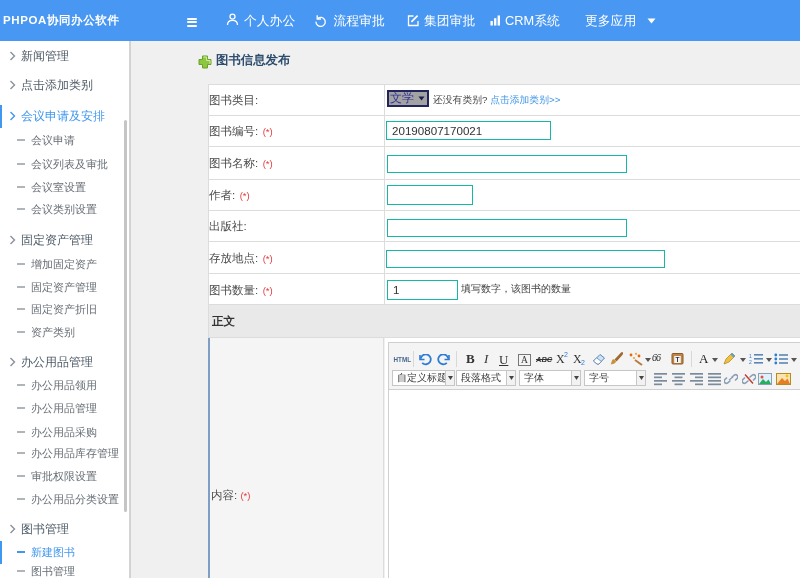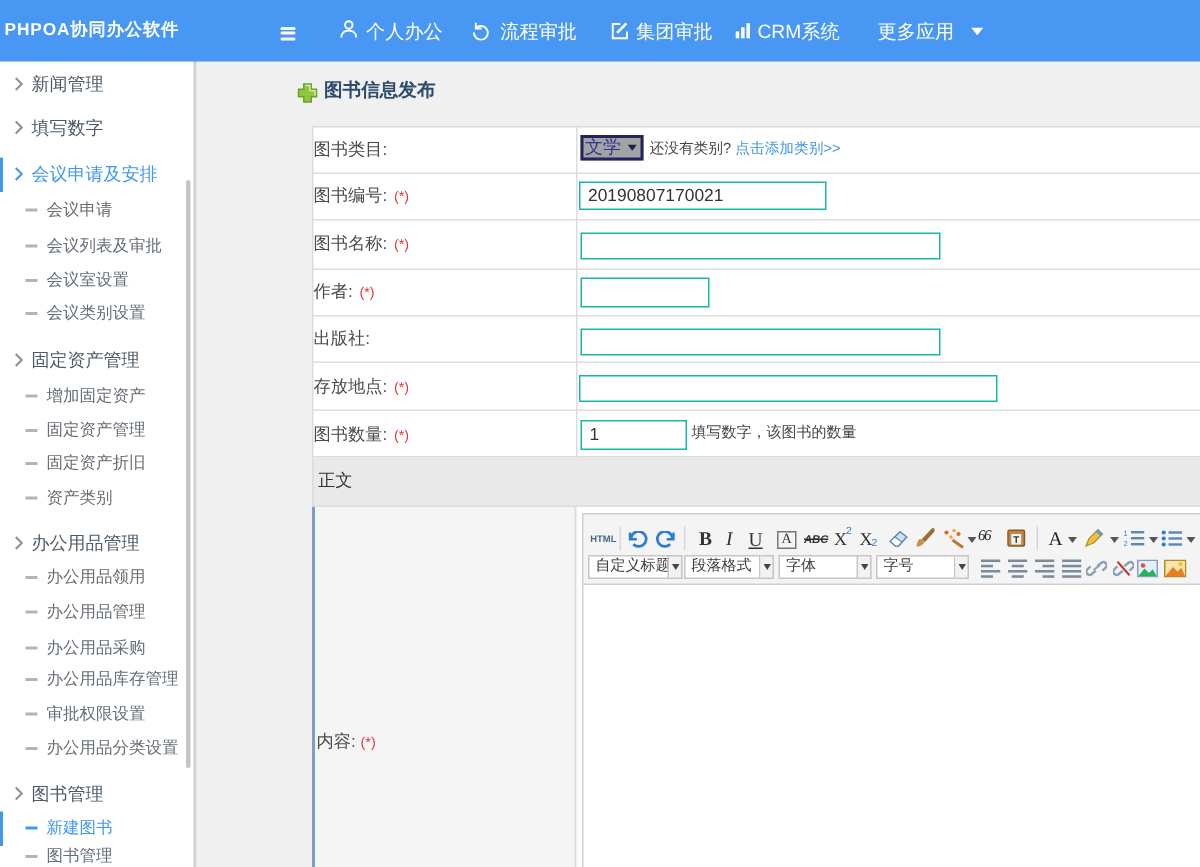--- a/index.html
+++ b/index.html
@@ -56,21 +56,21 @@
 <div id="sidebar" class="abs"></div>
 <div id="sbborder" class="abs"></div>
 <div id="sbthumb" class="abs"></div>
 <svg class="abs chev" style="top:45px;" width="8" height="22" viewBox="0 0 8 22">
     <path d="M1.5 7 L5.5 11 L1.5 15" fill="none" stroke="#8a9199" stroke-width="1.4"></path>
   </svg>
 <div class="abs sbt" style="top:45px;">新闻管理</div>
 <svg class="abs chev" style="top:74px;" width="8" height="22" viewBox="0 0 8 22">
     <path d="M1.5 7 L5.5 11 L1.5 15" fill="none" stroke="#8a9199" stroke-width="1.4"></path>
   </svg>
-<div class="abs sbt" style="top:74px;">填写数字</div>
+<div class="abs sbt" style="top:74px;">点击添加类别</div>
 <svg class="abs chev" style="top:105px;" width="8" height="22" viewBox="0 0 8 22">
     <path d="M1.5 7 L5.5 11 L1.5 15" fill="none" stroke="#3f97f0" stroke-width="1.4"></path>
   </svg>
 <div class="abs sbt blue" style="top:105px;">会议申请及安排</div>
 <div class="abs astrip" style="top:105px;"></div>
 <div class="abs dash" style="top:139px;"></div>
 <div class="abs sbs" style="top:129px;">会议申请</div>
 <div class="abs dash" style="top:163px;"></div>
 <div class="abs sbs" style="top:153px;">会议列表及审批</div>
 <div class="abs dash" style="top:186px;"></div>
@@ -122,21 +122,21 @@
 <div class="abs" style="left:216px;top:52px;font-size:12.4px;font-weight:bold;color:#2e4d6d;height:16px;line-height:16px;">图书信息发布</div>
 <div class="abs" style="left:208px;top:84px;width:592px;height:221px;background:#fff;border:1px solid #dcdcdc;border-right:none;"></div>
 <div class="abs" style="left:208px;top:115px;width:592px;height:1px;background:#dcdcdc;"></div>
 <div class="abs" style="left:208px;top:146px;width:592px;height:1px;background:#dcdcdc;"></div>
 <div class="abs" style="left:208px;top:179px;width:592px;height:1px;background:#dcdcdc;"></div>
 <div class="abs" style="left:208px;top:210px;width:592px;height:1px;background:#dcdcdc;"></div>
 <div class="abs" style="left:208px;top:241px;width:592px;height:1px;background:#dcdcdc;"></div>
 <div class="abs" style="left:208px;top:273px;width:592px;height:1px;background:#dcdcdc;"></div>
 <div class="abs" style="left:384px;top:84px;width:1px;height:254px;background:#dcdcdc;"></div>
 <div class="abs" style="left:208px;top:305px;width:592px;height:33px;background:#e9e9e9;border:1px solid #dcdcdc;border-right:none;border-top:none;"></div>
-<div class="abs" style="left:212px;top:310px;height:22px;line-height:22px;font-size:11.5px;font-weight:normal;color:#333;">正文</div>
+<div class="abs" style="left:212px;top:310px;height:22px;line-height:22px;font-size:11.5px;font-weight:bold;color:#333;">正文</div>
 <div class="abs" style="left:208px;top:338px;width:176px;height:240px;background:#f5f5f6;border-left:2px solid #7e9fc3;border-right:1px solid #dcdcdc;"></div>
 <div class="abs" style="left:385px;top:338px;width:415px;height:240px;background:#fff;"></div>
 <div class="abs" style="left:211px;top:483px;height:22px;line-height:22px;"><span class="lbl">内容: </span><span class="red">(*)</span></div>
 <div class="abs" style="left:209px;top:88px;height:22px;line-height:22px;"><span class="lbl">图书类目:</span></div>
 <div class="abs" style="left:209px;top:119px;height:22px;line-height:22px;"><span class="lbl">图书编号:</span> <span class="red">(*)</span></div>
 <div class="abs" style="left:209px;top:151px;height:22px;line-height:22px;"><span class="lbl">图书名称:</span> <span class="red">(*)</span></div>
 <div class="abs" style="left:209px;top:183px;height:22px;line-height:22px;"><span class="lbl">作者:</span> <span class="red">(*)</span></div>
 <div class="abs" style="left:209px;top:214px;height:22px;line-height:22px;"><span class="lbl">出版社:</span></div>
 <div class="abs" style="left:209px;top:246px;height:22px;line-height:22px;"><span class="lbl">存放地点:</span> <span class="red">(*)</span></div>
 <div class="abs" style="left:209px;top:278px;height:22px;line-height:22px;"><span class="lbl">图书数量:</span> <span class="red">(*)</span></div>

